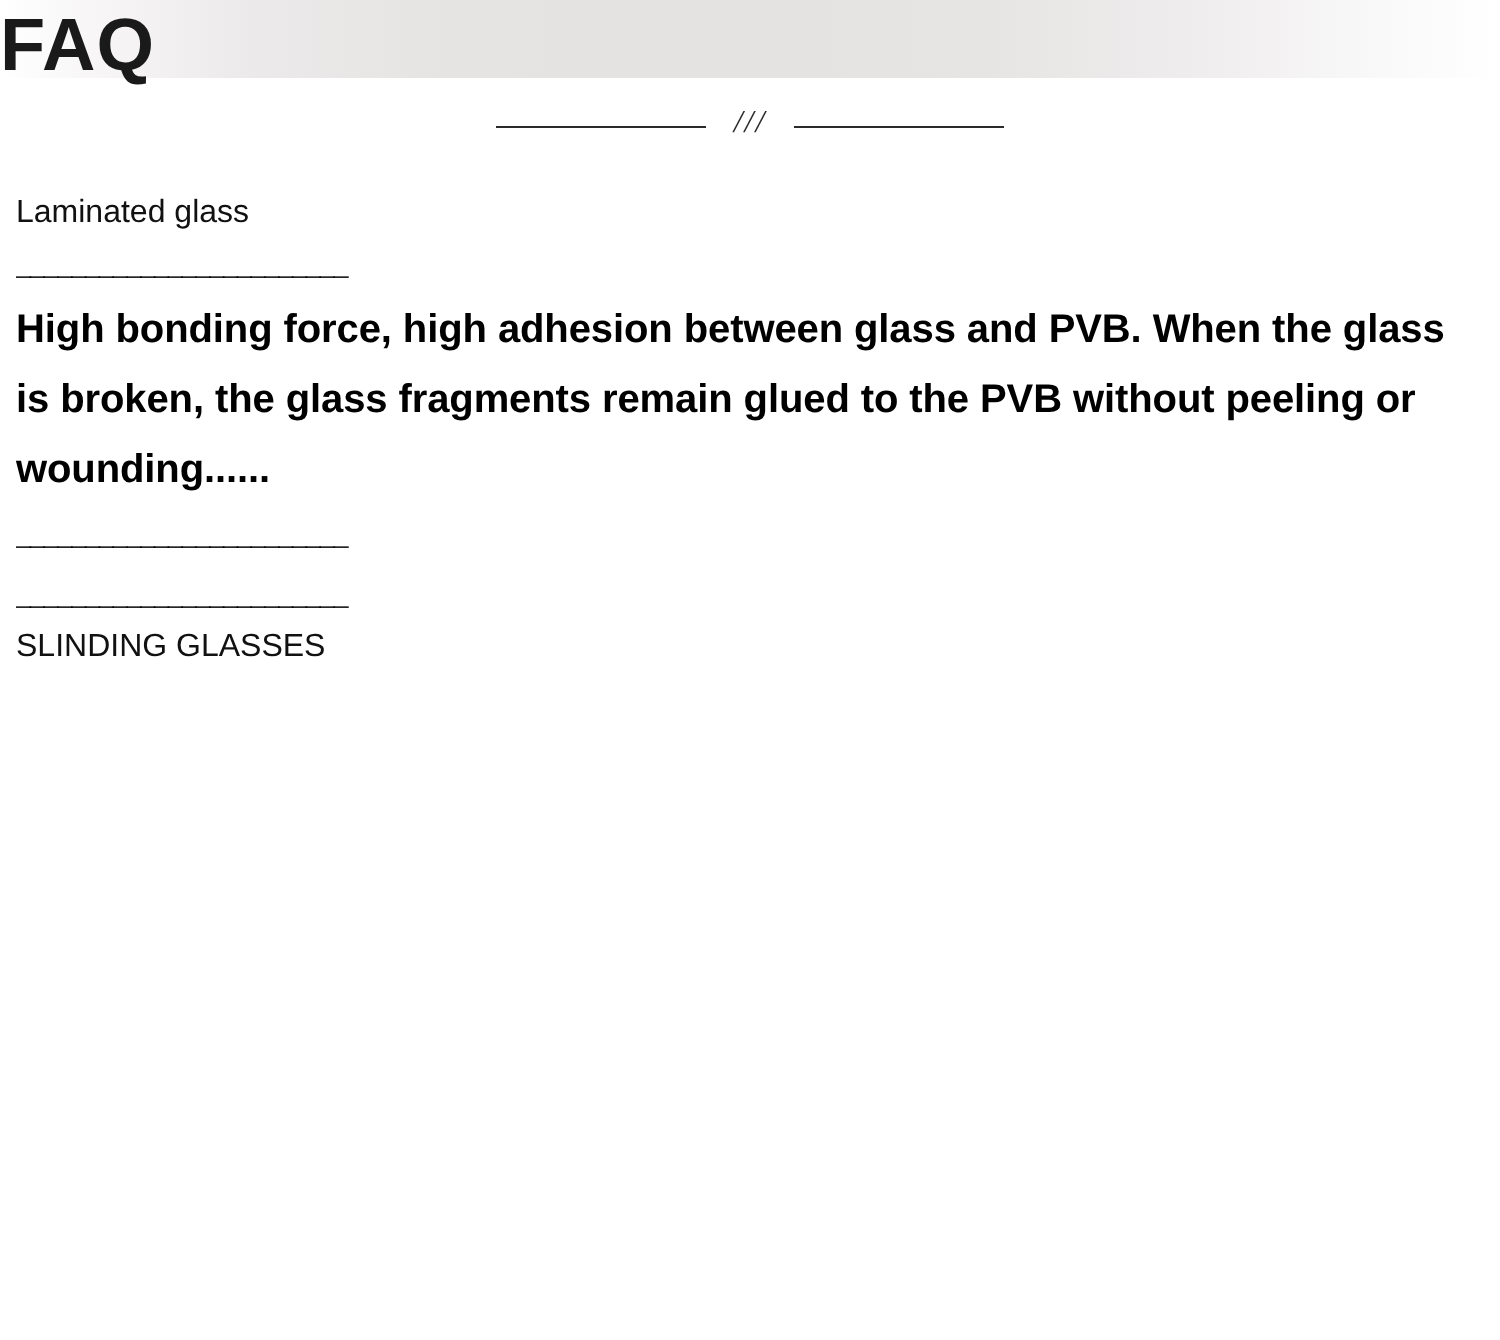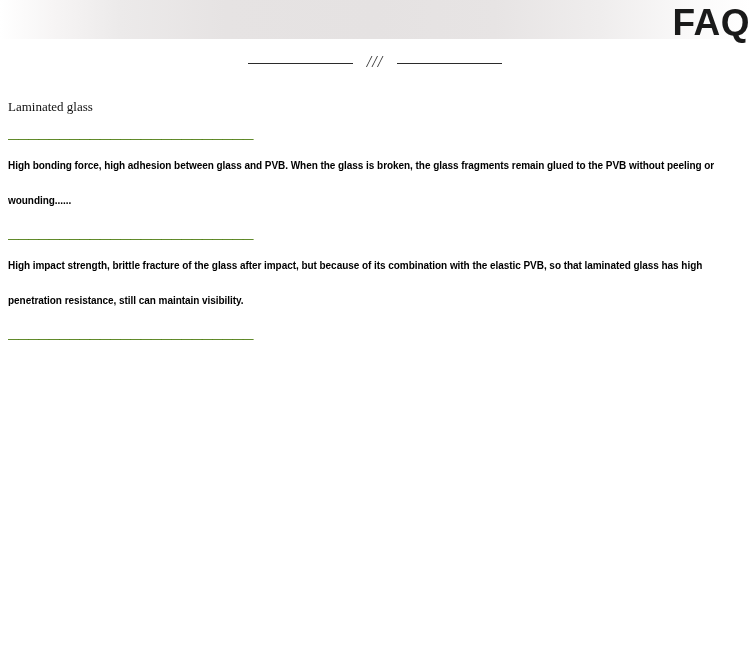--- a/index.html
+++ b/index.html
@@ -34,21 +34,21 @@
         #faf9f9 92%,
         #ffffff 100%);
   }
   .header-title {
     position: absolute;
     top: 0;
     left: 0;
     width: 750px;
     height: 46px;
     line-height: 46px;
-    text-align: right;
+    text-align: left;
     font-family: "Liberation Sans", sans-serif;
     font-weight: bold;
     font-size: 37px;
     letter-spacing: 0.5px;
     color: #1a1a1a;
   }
 
   
   .divider {
     position: absolute;
@@ -82,46 +82,46 @@
     top: 96px;
     left: 0;
     width: 750px;
     padding: 0 8px;
     box-sizing: border-box;
   }
 
   .section { }
 
   .section-heading {
-    font-family: Liberation Serif, serif;
+    font-family: Liberation Sans, sans-serif;
     font-weight: normal;
-    font-size: 13px;
+    font-size: 16px;
     line-height: 22px;
     color: #111111;
     margin: 0;
     white-space: nowrap;
   }
 
   .heading-rule {
-    font-family: Liberation Mono, monospace;
+    font-family: Liberation Serif, serif;
     font-weight: normal;
-    font-size: 18px;
+    font-size: 15px;
     line-height: 30px;
-    color: #4d7c0f;
+    color: #000000;
     letter-spacing: -0.6px;
     margin: 0;
     overflow: hidden;
     white-space: nowrap;
     height: 30px;
   }
 
   .body-text {
     font-family: "Liberation Sans Narrow", "Liberation Sans", sans-serif;
     font-weight: bold;
-    font-size: 10px;
+    font-size: 20px;
     line-height: 35px;
     color: #000000;
     margin: 0;
     letter-spacing: -0.05px;
     max-width: 734px;
   }
 </style>
 </head>
 <body>
 
@@ -137,23 +137,23 @@
 <div class="content">
 
   <div class="section">
     <p class="section-heading">Laminated glass</p>
     <div class="heading-rule">________________________</div>
     <p class="body-text">High bonding force, high adhesion between glass and PVB. When the glass is broken, the glass fragments remain glued to the PVB without peeling or wounding......</p>
   </div>
 
   <div class="section">
     <div class="heading-rule">________________________</div>
-    <p class="body-text">High impact strength, brittle fracture of the glass after impact, but because of its combination with the elastic PVB, so that laminated glass has high penetration resistance, still can maintain visibility.</p>
   </div>
 
   <div class="section">
     <div class="heading-rule">________________________</div>
   </div>
 
   <div class="section">
+    <p class="section-heading">SLINDING GLASSES</p>
   </div>
 
 </div>
 
 </body></html>

